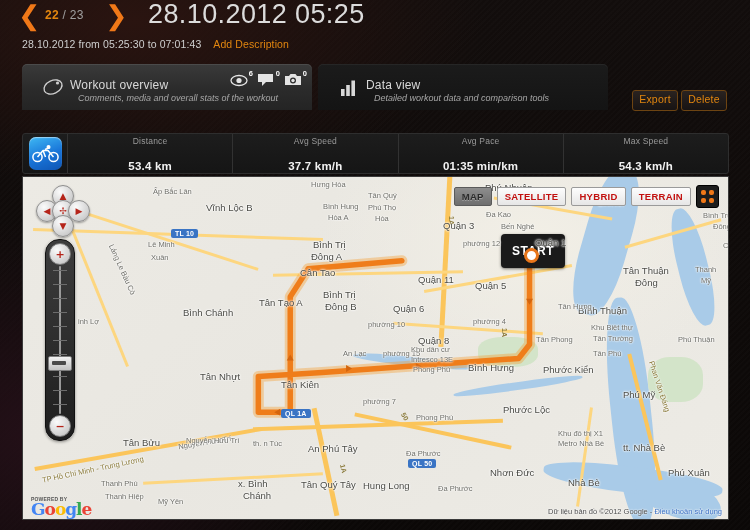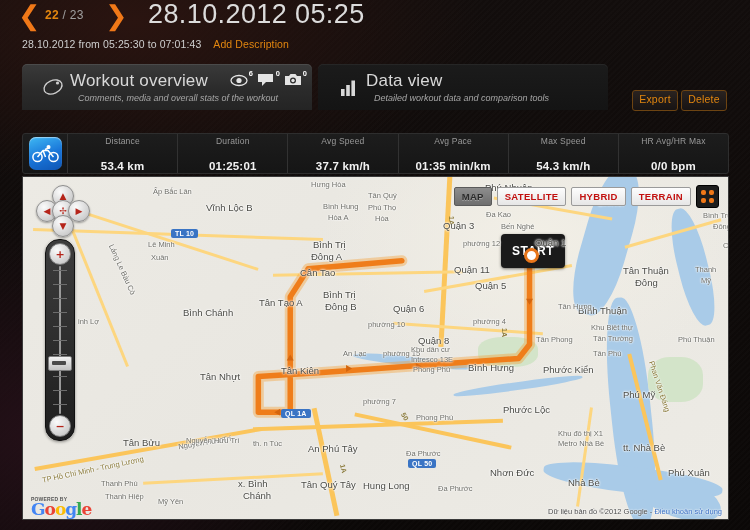--- a/index.html
+++ b/index.html
@@ -33,21 +33,21 @@
 
   
   .tabs{position:absolute;left:22px;top:64px;width:707px;height:46px;}
   .tab{position:absolute;top:0;height:46px;border-radius:5px 5px 0 0;
        background:linear-gradient(180deg,#3a3a3a 0%,#2b2b2b 55%,#242424 100%);
        box-shadow:inset 0 1px 0 rgba(255,255,255,.09);}
   .tab.sel{background:linear-gradient(180deg,#1b1b1b 0%,#141414 100%);
        box-shadow:inset 0 1px 0 rgba(255,255,255,.05);}
   .tab1{left:0;width:290px;}
   .tab2{left:296px;width:290px;}
-  .tab-title{position:absolute;left:48px;top:7px;font-size:17px;color:#d8d8d8;letter-spacing:.2px;}
+  .tab-title{position:absolute;left:48px;top:14px;font-size:12px;color:#d8d8d8;letter-spacing:.2px;}
   .tab-desc{position:absolute;left:56px;top:29px;font-size:9px;color:#a6a6a6;font-style:italic;}
   .tab-ico{position:absolute;left:20px;top:12px;width:22px;height:22px;}
   .badges{position:absolute;right:8px;top:8px;display:flex;gap:7px;align-items:flex-start;}
   .badge{position:relative;width:20px;height:18px;}
   .badge .num{position:absolute;right:-3px;top:-3px;font-size:7.5px;color:#fff;font-weight:bold;}
 
   .tbtn{position:absolute;top:26px;height:19px;border:1px solid #6d4412;border-radius:3px;
       background:linear-gradient(180deg,#2a2320 0%,#171313 100%);color:#e2860f;font-size:10.5px;
       line-height:17px;text-align:center;cursor:pointer;letter-spacing:.2px;}
   .btn-export{right:51px;width:44px;}
@@ -222,38 +222,30 @@
           <circle cx="16.5" cy="3" r="2" fill="#fff"></circle>
           <path d="M13 5.5 L18 3.5" stroke="#fff" stroke-width="1.5"></path>
         </svg>
       </div>
     </div>
     <div class="stat">
       <span class="k">Distance</span>
       <span class="v">53.4 km</span>
     </div>
     <div class="stat">
-      <span class="k">Duration</span>
-      <span class="v">01:25:01</span>
-    </div>
-    <div class="stat">
       <span class="k">Avg Speed</span>
       <span class="v">37.7 km/h</span>
     </div>
     <div class="stat">
       <span class="k">Avg Pace</span>
       <span class="v">01:35 min/km</span>
     </div>
     <div class="stat">
       <span class="k">Max Speed</span>
       <span class="v">54.3 km/h</span>
-    </div>
-    <div class="stat">
-      <span class="k">HR Avg/HR Max</span>
-      <span class="v">0/0 bpm</span>
     </div>
   </div>
 
   <div class="mapwrap">
     <div class="map">
 
       <div class="water" style="left:560px;top:-10px;width:46px;height:150px;transform:rotate(16deg);border-radius:40%;"></div>
       <div class="water" style="left:588px;top:120px;width:40px;height:230px;transform:rotate(-6deg);border-radius:45%;"></div>
       <div class="water" style="left:655px;top:30px;width:30px;height:120px;transform:rotate(-14deg);border-radius:45%;"></div>
       <div class="water" style="left:520px;top:290px;width:180px;height:26px;transform:rotate(7deg);border-radius:45%;"></div>
@@ -330,21 +322,21 @@
           <div class="mlabel sm" style="left: 463px; top: 33px;">Đa Kao</div>
           <div class="mlabel sm" style="left: 478px; top: 45px;">Bến Nghé</div>
           <div class="mlabel big" style="left: 420px; top: 43px;">Quận 3</div>
           <div class="mlabel sm" style="left: 125px; top: 63px;">Lê Minh</div>
           <div class="mlabel sm" style="left: 128px; top: 76px;">Xuân</div>
           <div class="mlabel big" style="left: 290px; top: 62px;">Bình Trị</div>
           <div class="mlabel big" style="left: 288px; top: 74px;">Đông A</div>
           <div class="mlabel sm" style="left: 440px; top: 62px;">phường 12</div>
           <div class="mlabel big" style="left: 512px; top: 60px;">Quận 1</div>
           <div class="mlabel big" style="left: 277px; top: 90px;">Cân Tao</div>
-          <div class="mlabel big" style="left: 395px; top: 87px; margin-left: 36px;">Quận 11</div>
+          <div class="mlabel big" style="left: 395px; top: 97px;">Quận 11</div>
           <div class="mlabel big" style="left: 600px; top: 88px;">Tân Thuận</div>
           <div class="mlabel big" style="left: 612px; top: 100px;">Đông</div>
           <div class="mlabel sm" style="left: 672px; top: 88px;">Thanh</div>
           <div class="mlabel sm" style="left: 678px; top: 99px;">Mỹ</div>
           <div class="mlabel sm" style="left: 700px; top: 64px;">Cát Lái</div>
           <div class="mlabel big" style="left: 160px; top: 130px;">Bình Chánh</div>
           <div class="mlabel big" style="left: 236px; top: 120px;">Tân Tạo A</div>
           <div class="mlabel big" style="left: 300px; top: 112px;">Bình Trị</div>
           <div class="mlabel big" style="left: 302px; top: 124px;">Đông B</div>
           <div class="mlabel big" style="left: 370px; top: 126px;">Quận 6</div>
@@ -356,21 +348,21 @@
           <div class="mlabel sm" style="left: 450px; top: 140px;">phường 4</div>
           <div class="mlabel big" style="left: 395px; top: 158px;">Quận 8</div>
           <div class="mlabel sm" style="left: 568px; top: 146px;">Khu Biệt thự</div>
           <div class="mlabel sm" style="left: 570px; top: 157px;">Tân Trường</div>
           <div class="mlabel sm" style="left: 655px; top: 158px;">Phú Thuận</div>
           <div class="mlabel sm" style="left: 513px; top: 158px;">Tân Phong</div>
           <div class="mlabel sm" style="left: 320px; top: 172px;">An Lạc</div>
           <div class="mlabel sm" style="left: 360px; top: 172px;">phường 15</div>
           <div class="mlabel sm" style="left: 570px; top: 172px;">Tân Phú</div>
           <div class="mlabel big" style="left: 177px; top: 194px;">Tân Nhựt</div>
-          <div class="mlabel big" style="left: 258px; top: 188px;">Tân Kiên</div>
+          <div class="mlabel big" style="left: 258px; top: 202px;">Tân Kiên</div>
           <div class="mlabel sm" style="left: 388px; top: 168px;">Khu dân cư</div>
           <div class="mlabel sm" style="left: 388px; top: 178px;">Intresco 13E</div>
           <div class="mlabel sm" style="left: 390px; top: 188px;">Phong Phú</div>
           <div class="mlabel big" style="left: 445px; top: 185px;">Bình Hưng</div>
           <div class="mlabel big" style="left: 520px; top: 187px;">Phước Kiển</div>
           <div class="mlabel big" style="left: 600px; top: 212px;">Phú Mỹ</div>
           <div class="mlabel sm" style="left: 340px; top: 220px;">phường 7</div>
           <div class="mlabel big" style="left: 480px; top: 227px;">Phước Lộc</div>
           <div class="mlabel sm" style="left: 393px; top: 236px;">Phong Phú</div>
           <div class="mlabel sm" style="left: 535px; top: 252px;">Khu đô thị X1</div>

